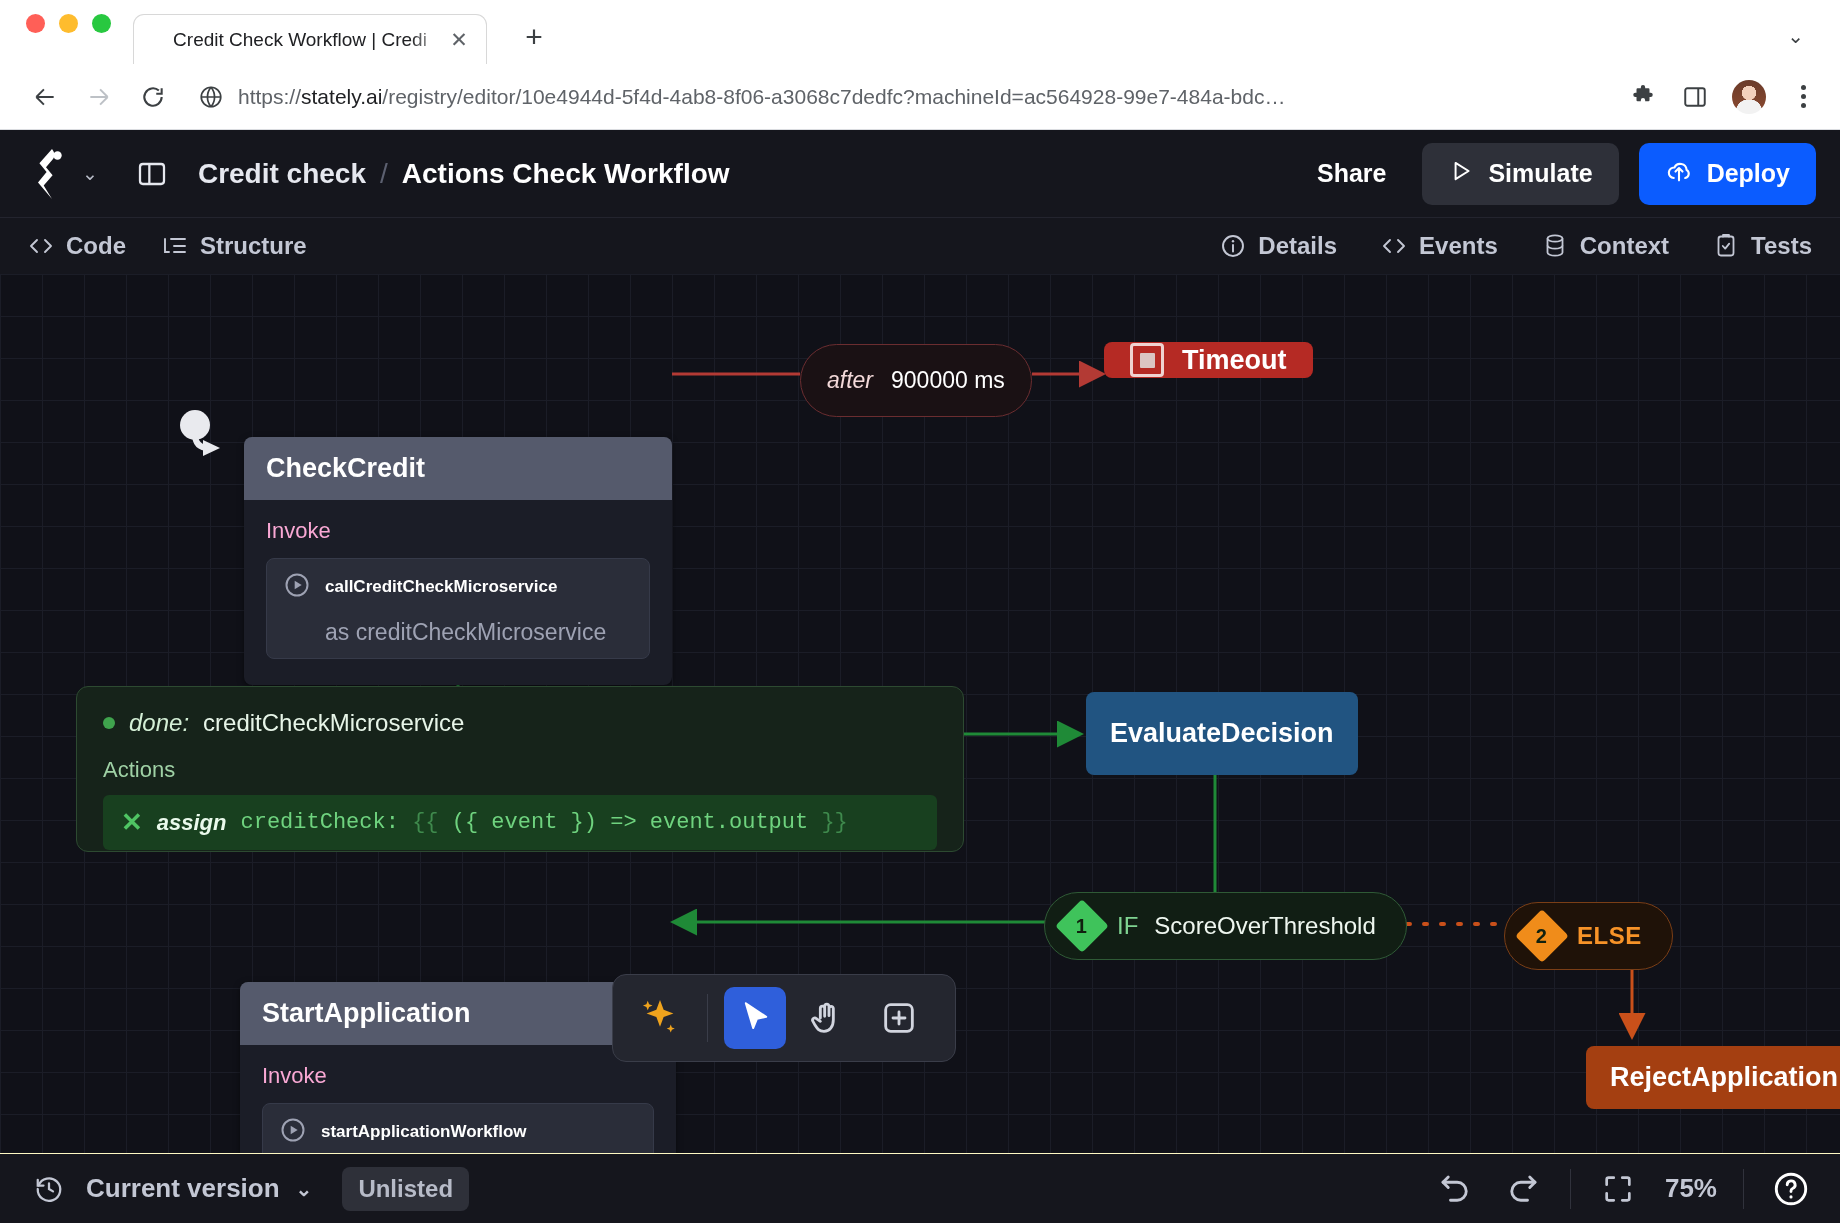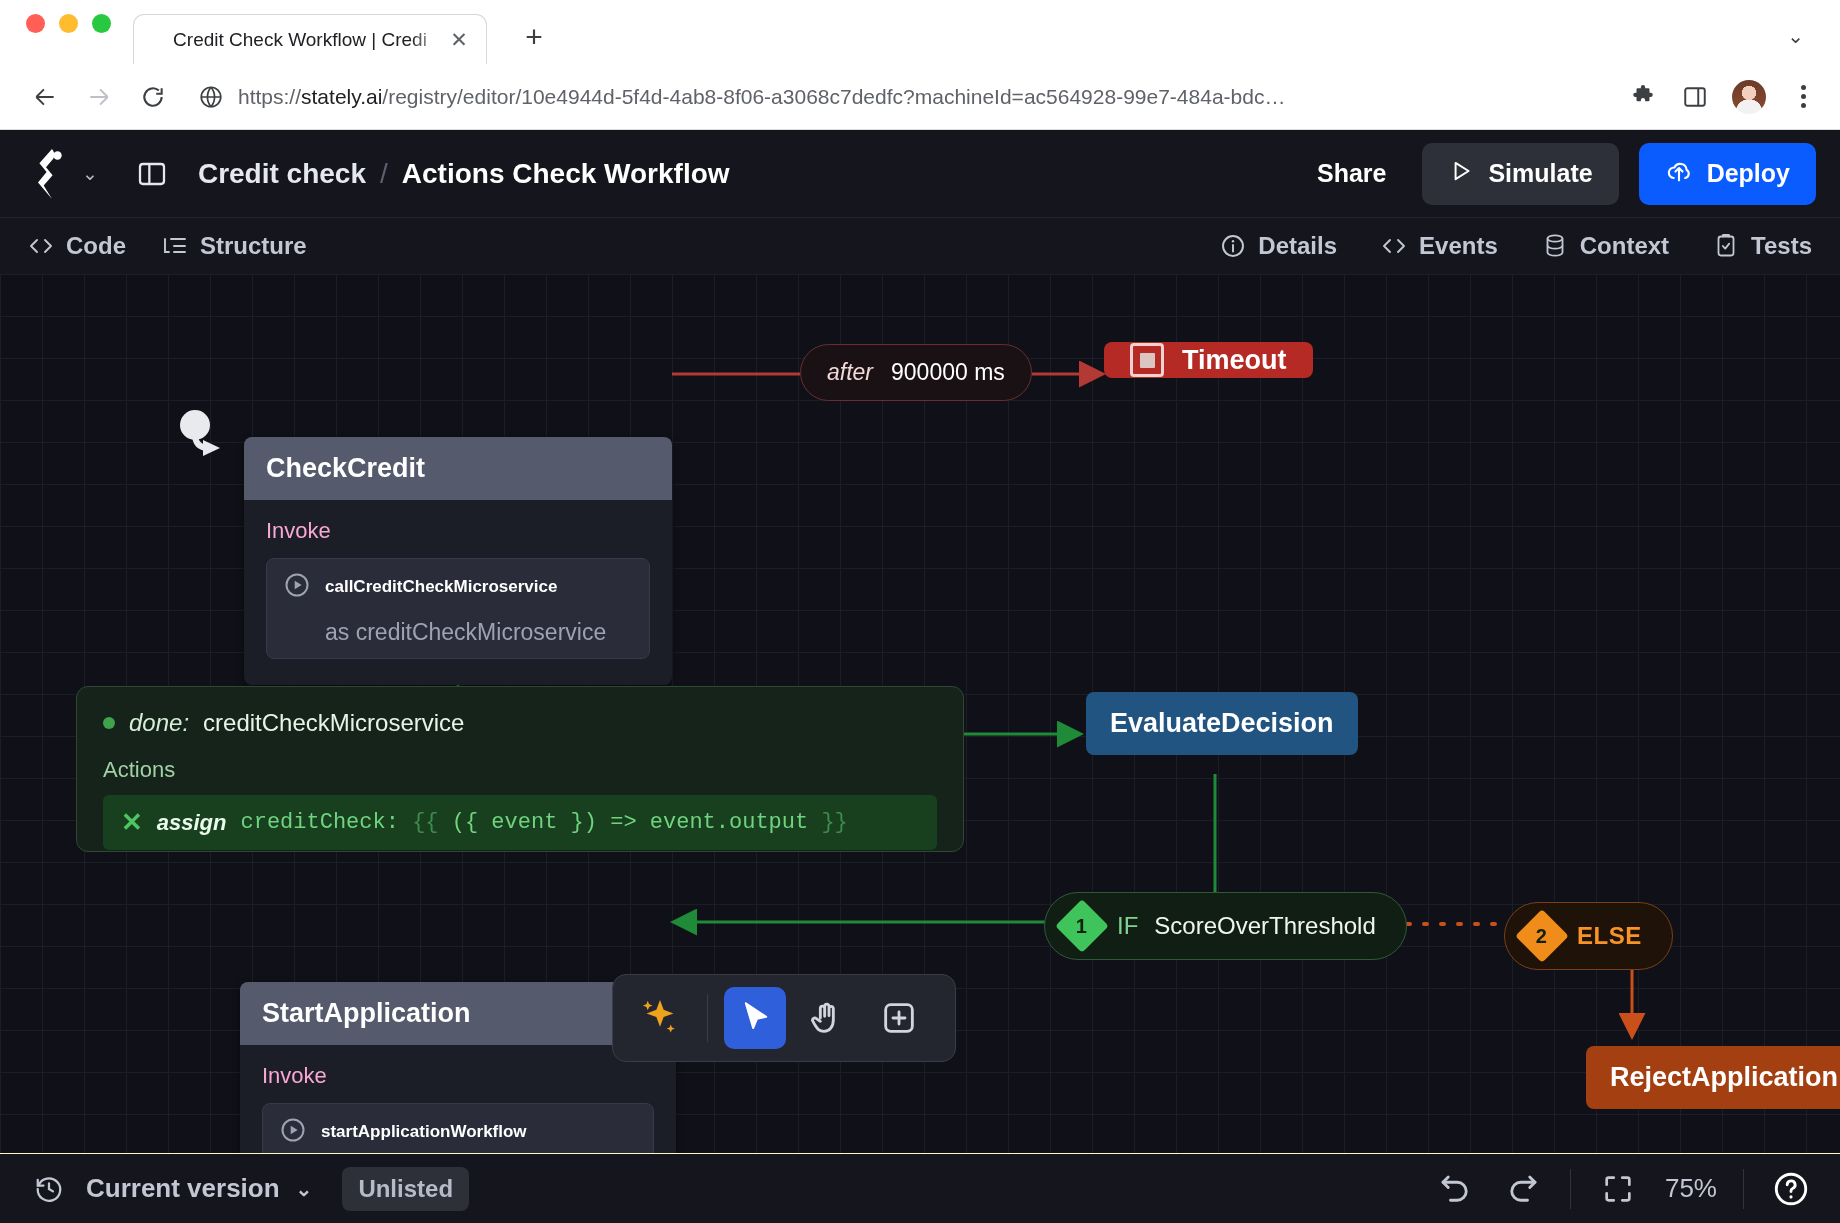--- a/index.html
+++ b/index.html
@@ -107,21 +107,21 @@
   .state-title { color:#fff; font-size:27px; font-weight:700; }
   .state-body { padding: 18px 22px 26px; }
   .sec-label { color:#f9a8d4; font-size:22px; margin-bottom:14px; }
   .invoke-card { background:#2a2d39; border:1px solid #363a49; border-radius:8px; padding:12px 16px; }
   .invoke-row { display:flex; align-items:center; gap:14px; }
   .invoke-name { color:#fff; font-size:17px; font-weight:700; }
   .invoke-as { color:#9ea2b3; font-size:23px; padding-left:42px; margin-top:16px; }
 
   .pill { position:absolute; display:flex; align-items:center; border-radius:999px; }
 
-  .after-pill { background:#1a1114; border:1px solid #6b2d30; padding: 14px 26px; gap:18px; }
+  .after-pill { background:#1a1114; border:1px solid #6b2d30; padding: 22px 26px; gap:18px; }
   .after-kw { color:#f3d9d9; font-size:23px; font-style:italic; }
   .after-val { color:#fff; font-size:23px; }
 
   .red-node { background:#b52a24; border-radius:8px; display:flex; align-items:center; gap:18px; padding: 1px 26px; }
   .red-node .label { color:#fff; font-size:27px; font-weight:700; }
   .final-ic { width:34px; height:34px; border:3px solid #f0d3d1; border-radius:4px;
     display:flex; align-items:center; justify-content:center; }
   .final-ic i { width:15px; height:15px; background:#dbc5c3; display:block; border-radius:1px; }
 
   .green-group { position:absolute; background:#16231a; border:1px solid #2d4a31; border-radius:12px; }
@@ -130,21 +130,21 @@
   .gg-kw { color:#d4efd6; font-size:24px; font-style:italic; }
   .gg-src { color:#e7f5e8; font-size:24px; }
   .gg-actions-label { color:#9fd1a5; font-size:22px; padding: 20px 26px 0 26px; }
   .action-row { margin: 12px 26px 0 26px; background:#18401f; border-radius:6px;
     display:flex; align-items:center; gap:14px; padding: 12px 18px; }
   .act-x { color:#4fc463; font-size:26px; font-weight:700; }
   .act-kw { color:#eafaec; font-size:22px; font-style:italic; font-weight:700; }
   .act-code { color:#6fd37f; font-size:22px; font-family:"Liberation Mono", monospace; white-space:nowrap; }
   .act-code .mute { color:#3f8a4d; }
 
-  .blue-node { background:#215481; border-radius:8px; padding: 16px 24px; text-align: right; }
+  .blue-node { background:#215481; border-radius:8px; padding: 26px 24px; text-align: right; }
   .blue-node .label { color:#fff; font-size:27px; font-weight:700; }
 
   .guard { position:absolute; display:flex; align-items:center; gap:16px; border-radius:999px; padding: 14px 30px 14px 18px; }
   .guard.if { background:#111e14; border:1px solid #2f5a36; }
   .guard.else { background:#1f1208; border:1px solid #7a3e16; }
   .diamond { width:38px; height:38px; transform:rotate(45deg); border-radius:4px;
     display:flex; align-items:center; justify-content:center; }
   .diamond span { transform:rotate(-45deg); color:#10210f; font-size:20px; font-weight:700; }
   .diamond.green { background:#3fc35b; }
   .diamond.orange { background:#f08c1a; }
@@ -170,21 +170,21 @@
     position:absolute; left:0; bottom:0; width:1840px; height:70px;
     background:#15161d; display:flex; align-items:center; padding: 0 28px; border-top:1px solid #fef9c3;
   }
   .sb-version { display:flex; align-items:center; gap:16px; color:#c3c7d4; font-size:26px; font-weight:700; }
   .sb-chev { font-size:20px; color:#c3c7d4; }
   .sb-badge { margin-left:30px; background:#2e3039; color:#b7bbc8; font-size:24px; font-weight:700;
     padding: 8px 16px; border-radius:8px; }
   .sb-right { margin-left:auto; display:flex; align-items:center; gap:26px; }
   .sb-ic { width:42px; height:42px; display:flex; align-items:center; justify-content:center; color:#c3c7d4; }
   .sb-div { width:1px; height:40px; background:#30323c; }
-  .sb-zoom { color:#c3c7d4; font-size:26px; font-weight:400; }
+  .sb-zoom { color:#c3c7d4; font-size:26px; font-weight:700; }
 </style>
 </head>
 <body>
 
 <div class="browser">
 
   <div class="tabstrip">
     <div class="traffic">
       <span class="dot red"></span>
       <span class="dot yellow"></span>

